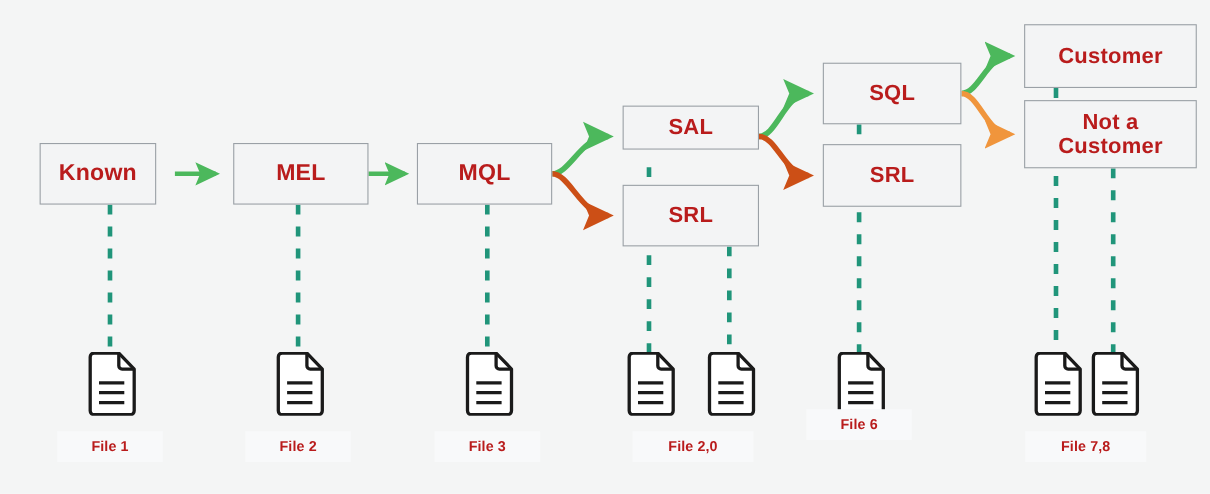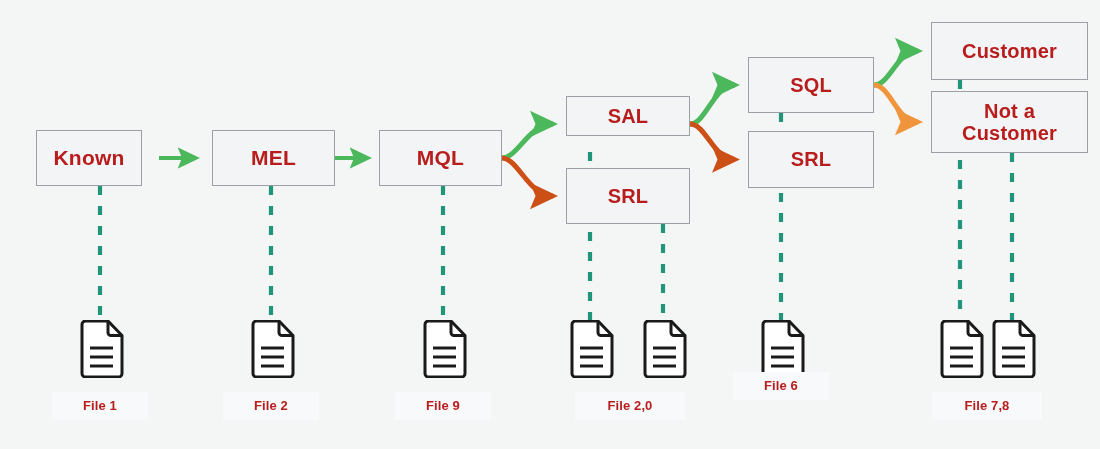--- a/index.html
+++ b/index.html
@@ -140,21 +140,21 @@
           <line x1="11" y1="46" x2="34" y2="46" stroke="#1a1a1a" stroke-width="3"></line>
         </svg></div>
       <div class="file-caption" style="left: 223px; top: 392px; width: 96px; text-align: center;">File 2</div>
       <div class="file-icon" style="left: 422px; top: 320px;"><svg width="46" height="58" viewBox="0 0 46 58" xmlns="http://www.w3.org/2000/svg">
           <path d="M3 4.5 A3.5 3.5 0 0 1 6.5 1 L29 1 L43 15.5 L43 53.5 A3.5 3.5 0 0 1 39.5 57 L6.5 57 A3.5 3.5 0 0 1 3 53.5 Z" fill="#ffffff" stroke="#1a1a1a" stroke-width="3" stroke-linejoin="round"></path>
           <path d="M29 1 L29 12.5 A3 3 0 0 0 32 15.5 L43 15.5" fill="none" stroke="#1a1a1a" stroke-width="3" stroke-linejoin="round"></path>
           <line x1="11" y1="28" x2="34" y2="28" stroke="#1a1a1a" stroke-width="3"></line>
           <line x1="11" y1="37" x2="34" y2="37" stroke="#1a1a1a" stroke-width="3"></line>
           <line x1="11" y1="46" x2="34" y2="46" stroke="#1a1a1a" stroke-width="3"></line>
         </svg></div>
-      <div class="file-caption" style="left: 395px; top: 392px; width: 96px;">File 9</div>
+      <div class="file-caption" style="left: 395px; top: 392px; width: 96px;">File 3</div>
       <div class="file-icon" style="left: 569px; top: 320px;"><svg width="46" height="58" viewBox="0 0 46 58" xmlns="http://www.w3.org/2000/svg">
           <path d="M3 4.5 A3.5 3.5 0 0 1 6.5 1 L29 1 L43 15.5 L43 53.5 A3.5 3.5 0 0 1 39.5 57 L6.5 57 A3.5 3.5 0 0 1 3 53.5 Z" fill="#ffffff" stroke="#1a1a1a" stroke-width="3" stroke-linejoin="round"></path>
           <path d="M29 1 L29 12.5 A3 3 0 0 0 32 15.5 L43 15.5" fill="none" stroke="#1a1a1a" stroke-width="3" stroke-linejoin="round"></path>
           <line x1="11" y1="28" x2="34" y2="28" stroke="#1a1a1a" stroke-width="3"></line>
           <line x1="11" y1="37" x2="34" y2="37" stroke="#1a1a1a" stroke-width="3"></line>
           <line x1="11" y1="46" x2="34" y2="46" stroke="#1a1a1a" stroke-width="3"></line>
         </svg></div>
       <div class="file-caption" style="left: 575px; top: 392px; width: 110px;">File 2,0</div>
       <div class="file-icon" style="left: 642px; top: 320px;"><svg width="46" height="58" viewBox="0 0 46 58" xmlns="http://www.w3.org/2000/svg">
           <path d="M3 4.5 A3.5 3.5 0 0 1 6.5 1 L29 1 L43 15.5 L43 53.5 A3.5 3.5 0 0 1 39.5 57 L6.5 57 A3.5 3.5 0 0 1 3 53.5 Z" fill="#ffffff" stroke="#1a1a1a" stroke-width="3" stroke-linejoin="round"></path>

